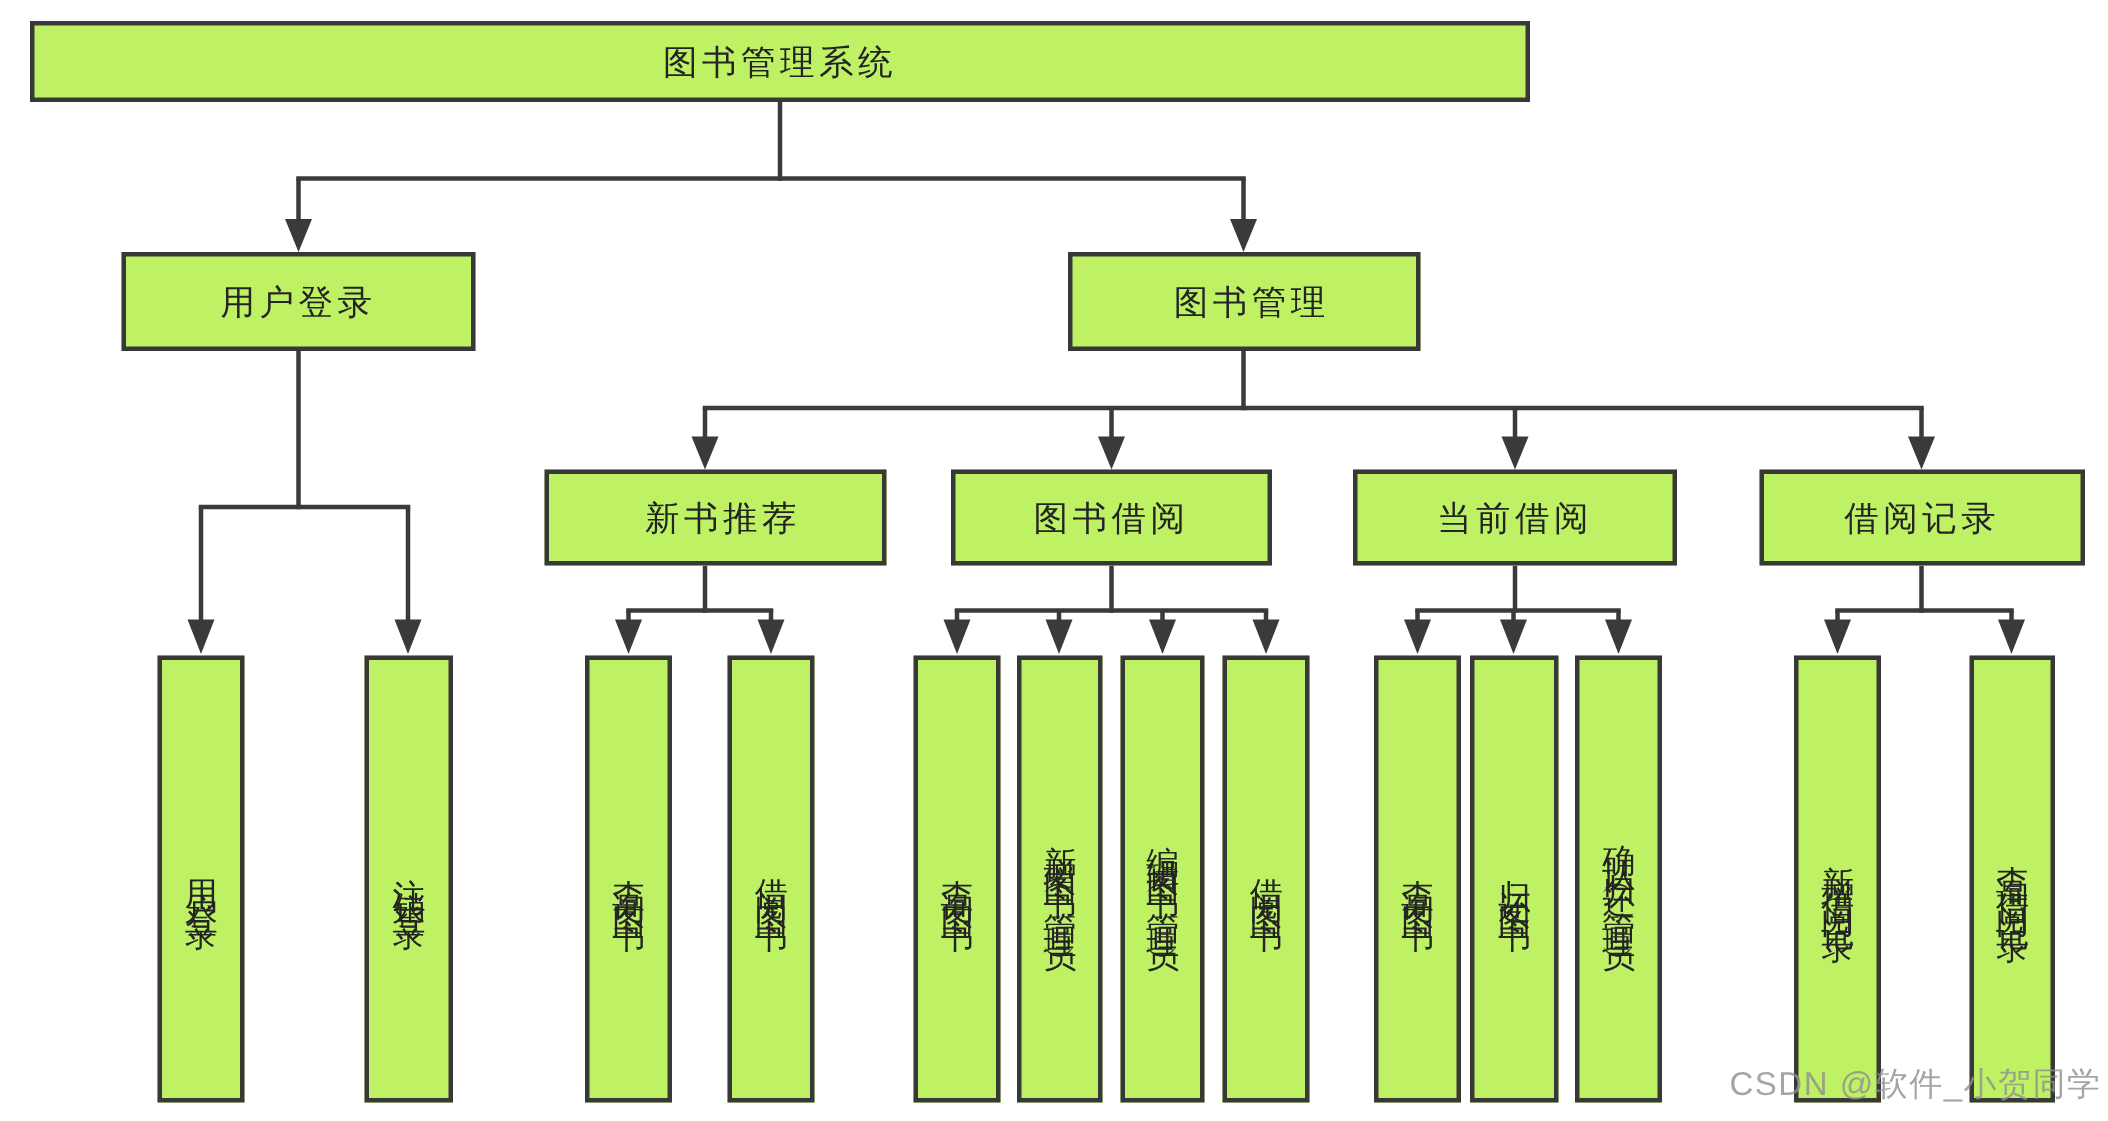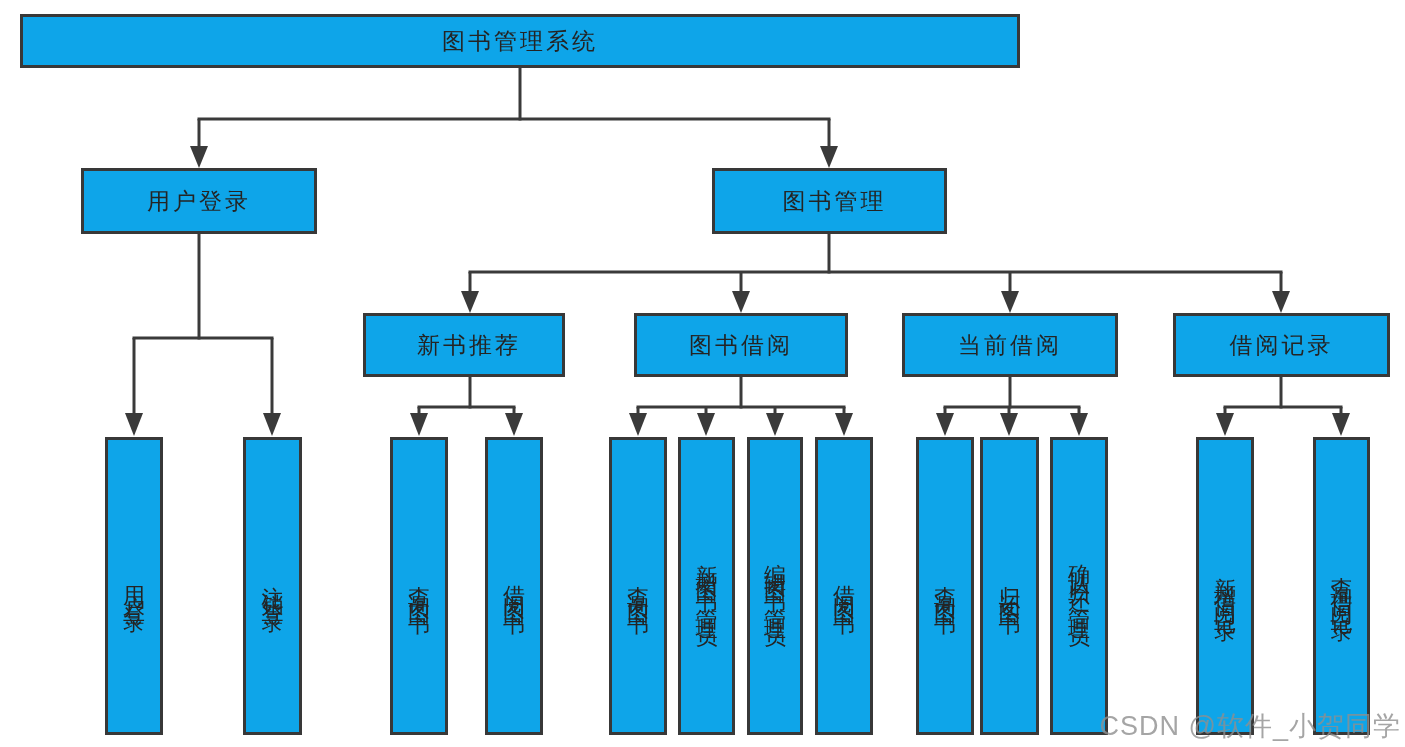--- a/index.html
+++ b/index.html
@@ -10,21 +10,21 @@
     background: var(--background, #ffffff);
     font-family: "Liberation Sans", "DejaVu Sans", sans-serif;
     overflow: hidden;
   }
   #connectors { position: absolute; left: 0; top: 0; z-index: 1; }
   #connectors line { stroke: var(--line, #3a3a3a); stroke-width: 3; }
   #connectors polygon { fill: var(--line, #3a3a3a); stroke: none; }
   .node {
     position: absolute;
     box-sizing: border-box;
-    background: #0ea5e9;
+    background: #bef264;
     border: 3px solid var(--box-border, #383838);
     color: var(--text, #242424);
     display: flex;
     align-items: center;
     justify-content: center;
     z-index: 2;
   }
   .node.h {
     font-size: 23px;
     letter-spacing: 3px;
@@ -35,21 +35,21 @@
     text-orientation: mixed;
     font-size: 22px;
     letter-spacing: 9px;
     line-height: 1.1;
   }
   #watermark {
     position: absolute;
     right: 4px;
     top: 708px;
     z-index: 5;
-    font-size: 27px;
+    font-size: 22px;
     letter-spacing: 1px;
     color: var(--watermark, #8f8f8f);
     opacity: 0.8;
     white-space: nowrap;
   }
 </style>
 </head>
 <body>
 
 <div id="stage">
@@ -128,21 +128,21 @@
       <line x1="1341" y1="407" x2="1341" y2="415"></line>
       <polygon points="1332,413 1350,413 1341,436"></polygon>
     </g>
   </svg>
 
   <div class="node h" style="left:20px; top:14px; width:1000px; height:54px;">图书管理系统</div>
 
   <div class="node h" style="left:81px; top:168px; width:236px; height:66px;">用户登录</div>
   <div class="node h" style="left:712px; top:168px; width:235px; height:66px;padding-left:10px;">图书管理</div>
 
-  <div class="node h" style="left:363px; top:313px; width:202px; height:64px;padding-left:10px;">新书推荐</div>
+  <div class="node h" style="left:363px; top:313px; width:228px; height:64px;padding-left:10px;">新书推荐</div>
   <div class="node h" style="left:902px; top:313px; width:216px; height:64px;">当前借阅</div>
   <div class="node h" style="left:634px; top:313px; width:214px; height:64px;">图书借阅</div>
   <div class="node h" style="left:1173px; top:313px; width:217px; height:64px;">借阅记录</div>
 
   <div class="node v" style="left:105px; top:437px; width:58px; height:298px;">用户登录</div>
   <div class="node v" style="left:243px; top:437px; width:59px; height:298px;">注销登录</div>
 
   <div class="node v" style="left:390px; top:437px; width:58px; height:298px;">查询图书</div>
   <div class="node v" style="left:485px; top:437px; width:58px; height:298px;">借阅图书</div>
 

